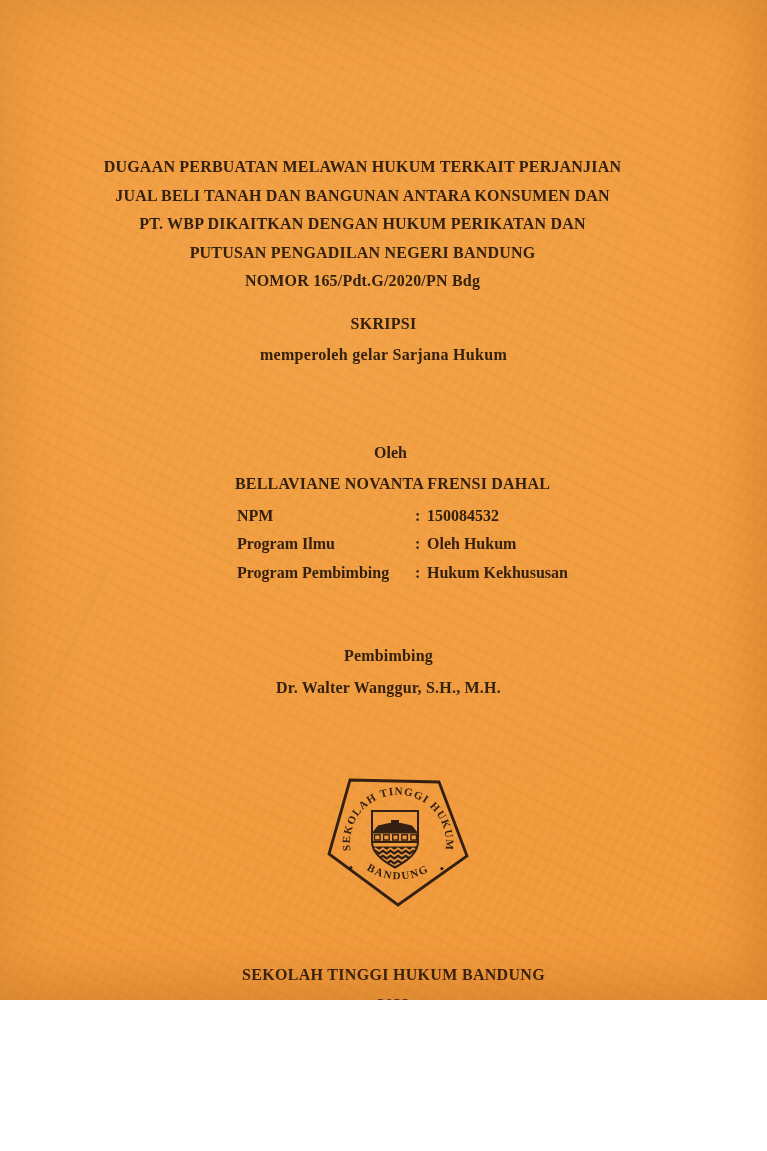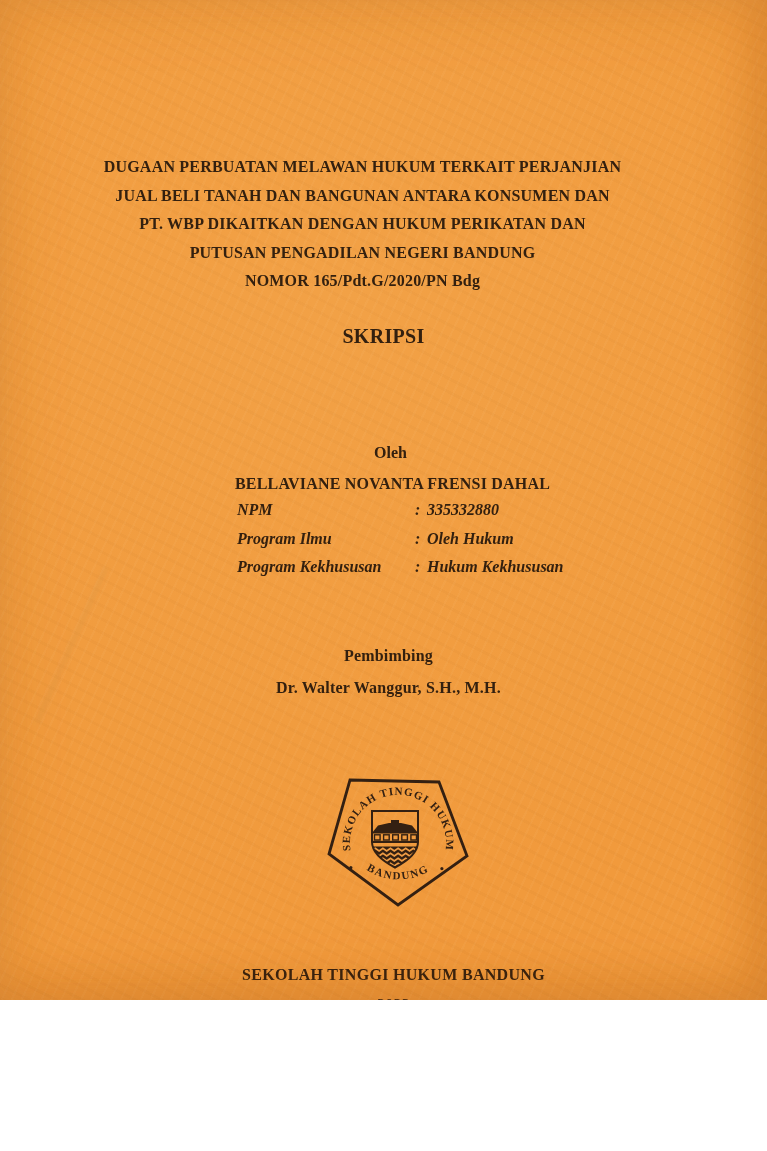--- a/index.html
+++ b/index.html
@@ -18,25 +18,25 @@
   .vignette{position:absolute;inset:0;pointer-events:none;
     box-shadow:inset 0 0 70px rgba(170,90,10,0.22), inset -10px -14px 40px rgba(150,60,0,0.14), inset 6px 4px 30px rgba(255,220,160,0.10);}
   .streak{position:absolute;background:rgba(216,150,70,0.45);filter:blur(2px);border-radius:3px;}
   .s1{left:70px;top:560px;width:3px;height:170px;transform:rotate(24deg);}
   .s2{left:640px;top:120px;width:2px;height:140px;transform:rotate(-35deg);opacity:.6;}
   .s3{left:180px;top:940px;width:2px;height:120px;transform:rotate(40deg);opacity:.5;}
   .s4{left:520px;top:700px;width:2px;height:90px;transform:rotate(-20deg);opacity:.4;}
 
   .center{position:absolute;left:0;width:100%;text-align:center;}
   .title-block{top:153px;line-height:28.5px;font-size:16px;letter-spacing:.2px;transform:translateX(-21px);}
-  .skripsi-block{top:321px;line-height:31px;font-size:20px;letter-spacing:.3px;}
+  .skripsi-block{top:308px;line-height:31px;font-size:16px;letter-spacing:.3px;}
   .oleh-line{top:439px;height:28px;line-height:28px;font-size:16px;transform:translateX(7px);}
   .author-name{top:470px;height:28px;line-height:28px;font-size:16px;letter-spacing:.2px;transform:translateX(9px);}
   .details-block{position:absolute;left:237px;top:496px;width:360px;font-size:16px;}
-  .detail-row{display:flex;height:28.5px;align-items:center;font-style:italic;}
+  .detail-row{display:flex;height:28.5px;align-items:flex-end;}
   .detail-label{width:178px;flex:0 0 178px;}
   .detail-colon{width:12px;flex:0 0 12px;}
   .advisor-block{top:640px;line-height:32px;font-size:16px;letter-spacing:.2px;transform:translateX(5px);}
   .footer-block{top:960px;line-height:30px;font-size:16px;letter-spacing:.3px;transform:translateX(10px);}
   .logo{position:absolute;left:325px;top:776px;}
   .arc-text{font-family:"Liberation Serif","DejaVu Serif",serif;font-weight:bold;font-size:11px;fill:#332012;}
   .arc-top{letter-spacing:1.1px;}
   .arc-bottom{letter-spacing:1.6px;}
   .arc-dot{font-size:9px;fill:#332012;text-anchor:middle;font-family:"DejaVu Sans",sans-serif;}
 </style>
@@ -48,38 +48,39 @@
   <header class="center title-block">
     <div>DUGAAN PERBUATAN MELAWAN HUKUM TERKAIT PERJANJIAN</div>
     <div>JUAL BELI TANAH DAN BANGUNAN ANTARA KONSUMEN DAN</div>
     <div>PT. WBP DIKAITKAN DENGAN HUKUM PERIKATAN DAN</div>
     <div>PUTUSAN PENGADILAN NEGERI BANDUNG</div>
     <div>NOMOR 165/Pdt.G/2020/PN Bdg</div>
   </header>
 
   <section class="center skripsi-block">
     <div>SKRIPSI</div>
+    <div>memperoleh gelar Sarjana Hukum</div>
   </section>
 
   <div class="center oleh-line">Oleh</div>
   <div class="center author-name">BELLAVIANE NOVANTA FRENSI DAHAL</div>
 
   <section class="details-block">
     <div class="detail-row">
       <span class="detail-label">NPM</span>
       <span class="detail-colon">:</span>
-      <span class="detail-value">335332880</span>
+      <span class="detail-value">150084532</span>
     </div>
     <div class="detail-row">
       <span class="detail-label">Program Ilmu</span>
       <span class="detail-colon">:</span>
       <span class="detail-value">Oleh Hukum</span>
     </div>
     <div class="detail-row">
-      <span class="detail-label">Program Kekhususan</span>
+      <span class="detail-label">Program Pembimbing</span>
       <span class="detail-colon">:</span>
       <span class="detail-value">Hukum Kekhususan</span>
     </div>
   </section>
 
   <section class="center advisor-block">
     <div>Pembimbing</div>
     <div>Dr. Walter Wanggur, S.H., M.H.</div>
   </section>
 

